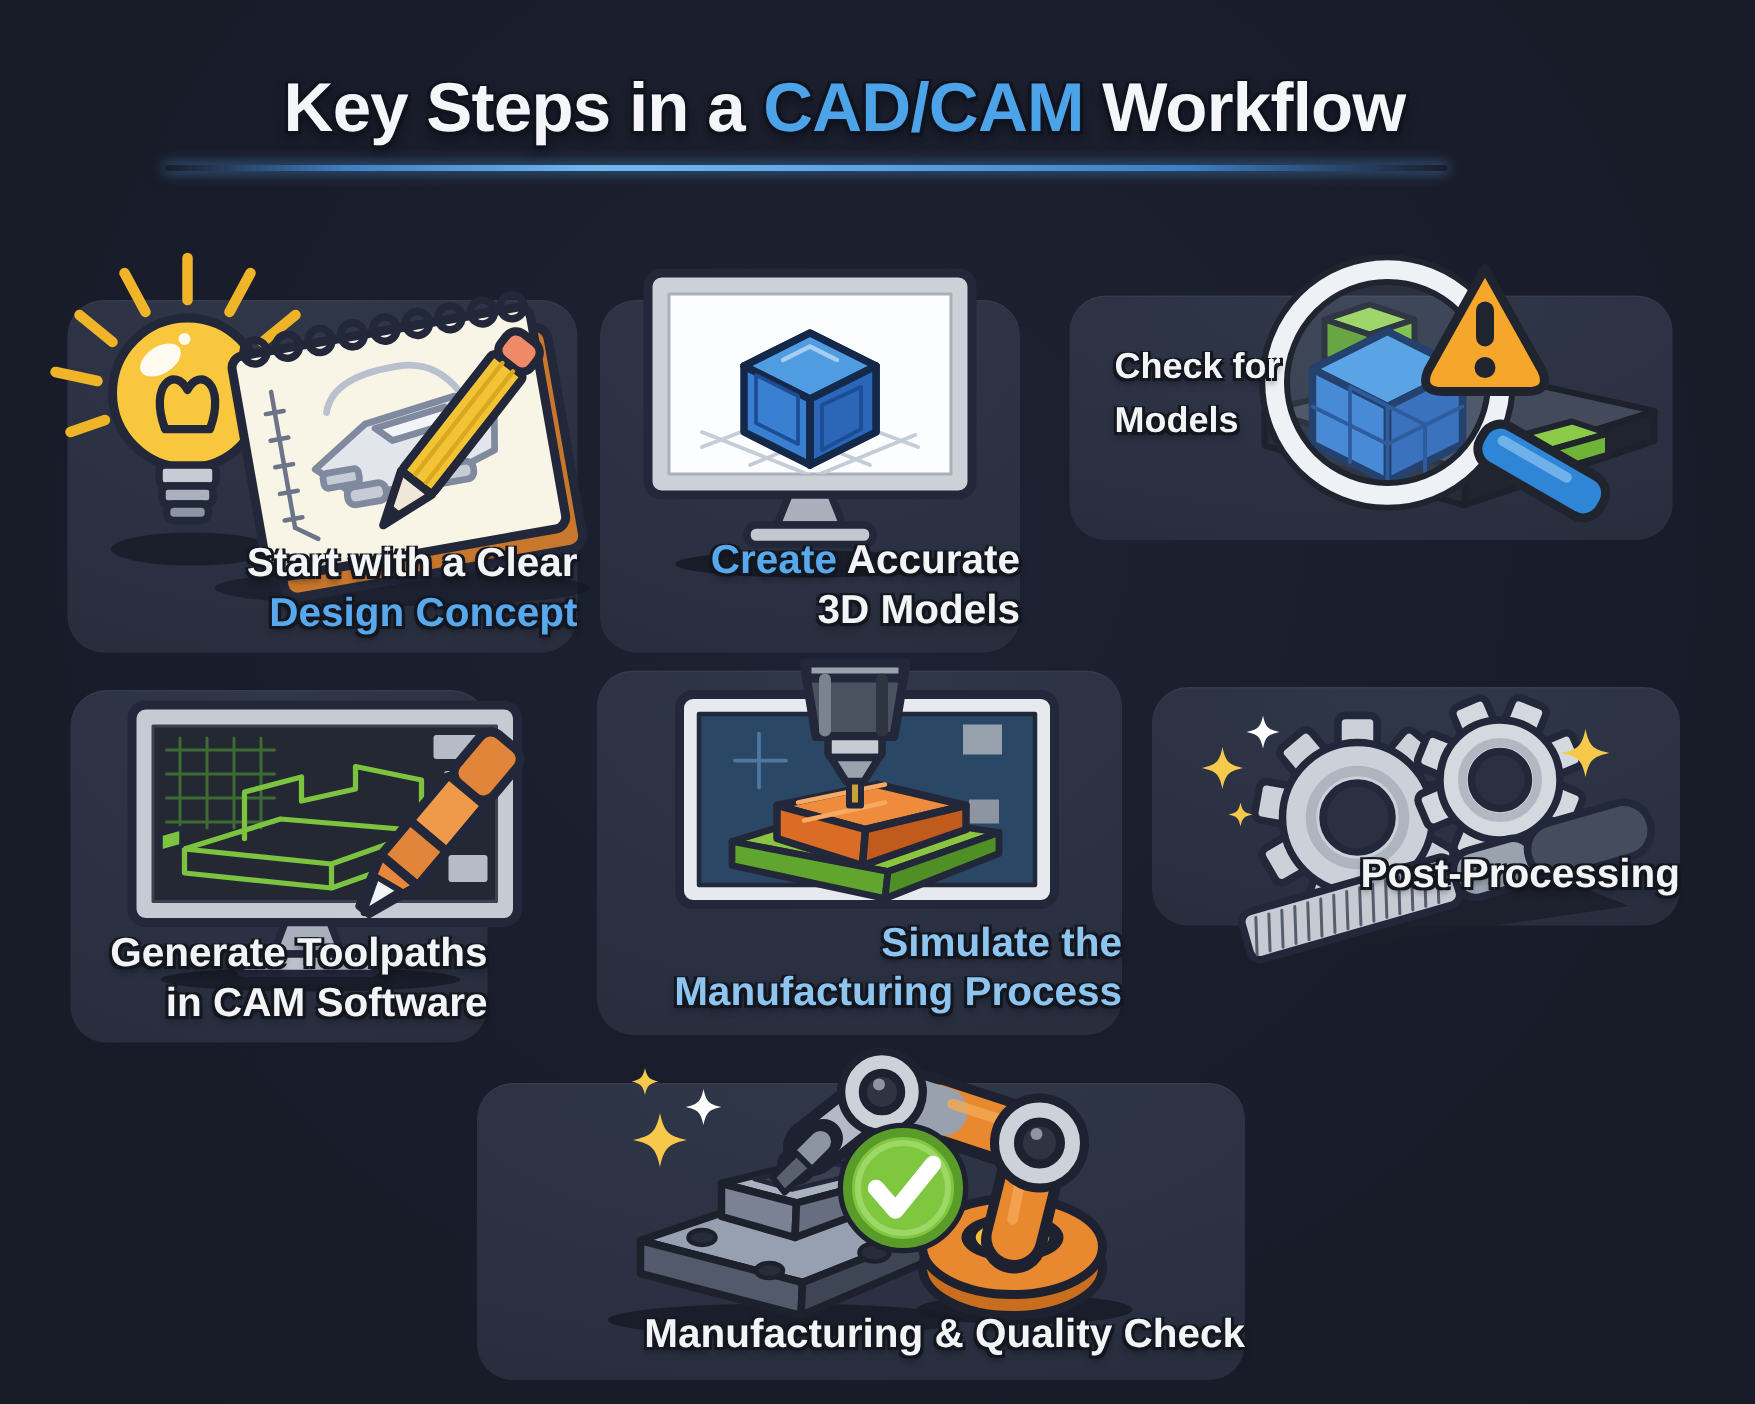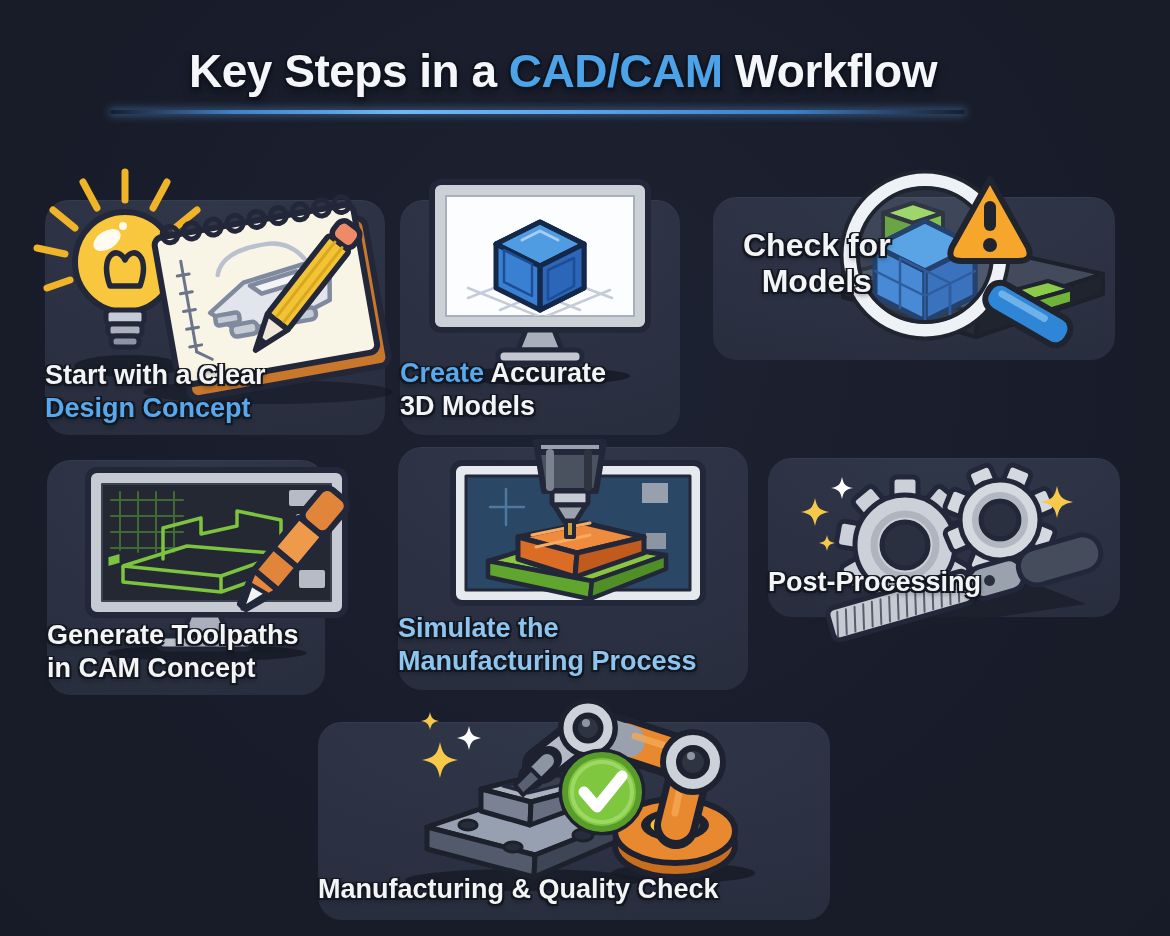--- a/index.html
+++ b/index.html
@@ -43,24 +43,24 @@
   .i5{left:42px;top:-6px;width:268px;height:212px}
   .i6{left:28px;top:16px;width:305px;height:168px}
   .i7{left:55px;top:-27px;width:420px;height:205px}
   svg *{stroke-linejoin:round;stroke-linecap:round;}
 
   
   .caption{
     position:absolute;font-weight:700;font-size:27px;line-height:33px;color:#f3f4f6;
     text-shadow:-2px -1px 0 #14171f, 2px -1px 0 #14171f, -2px 2px 0 #14171f, 2px 2px 0 #14171f, 0 3px 5px rgba(5,8,14,.55);
   }
-  .center{left:0;right:0;text-align:left;}
+  .center{left:0;right:0;text-align:right;}
   .c1 .caption{bottom:10px}
   .c2 .caption{bottom:12px}
-  .c3 .caption{left:30px;top:30px;text-align:center;font-size:32px;line-height:36px;}
+  .c3 .caption{left:30px;top:30px;text-align:left;font-size:24px;line-height:36px;}
   .c4 .caption{bottom:10px}
   .c5 .caption{bottom:12px}
   .c6 .caption{bottom:18px}
   .c7 .caption{bottom:14px}
   .blue{color:#57a8ec;}
   .lblue{color:#8ec5f0;}
 </style>
 </head>
 <body>
 
@@ -267,21 +267,21 @@
           <rect x="-16" y="7" width="32" height="30" rx="3" fill="#e0853a"></rect>
           <polygon points="-16,37 16,37 3,72 -5,72" fill="#e8873c"></polygon>
         </g>
         <polygon points="-9,50 9,47 0,74" fill="#f2f3f5" stroke="#23273a" stroke-width="4"></polygon>
       </g>
       <polygon points="115,151 145,151 153,172 107,172" fill="#a9afbb" stroke="#23273a" stroke-width="5"></polygon>
       <rect x="83" y="172" width="94" height="13" rx="6" fill="#bcc2cc" stroke="#23273a" stroke-width="5"></rect>
     </svg>
     <div class="caption center">
       <div>Generate Toolpaths</div>
-      <div>in CAM Concept</div>
+      <div>in CAM Software</div>
     </div>
   </section>
 
   <section class="card c5">
     <svg class="icon i5" viewBox="0 0 268 212">
       <rect x="13" y="22" width="250" height="140" rx="9" fill="#e6e9ee" stroke="#23273a" stroke-width="6"></rect>
       <rect x="26" y="35" width="224" height="114" fill="#2a4765" stroke="#23273a" stroke-width="3"></rect>
       <path d="M66,48 V84 M50,66 H84" stroke="#4e78a0" stroke-width="2.5" fill="none"></path>
       <rect x="202" y="42" width="26" height="20" fill="#97a0ad"></rect>
       <rect x="206" y="92" width="20" height="16" fill="#8d95a2"></rect>

